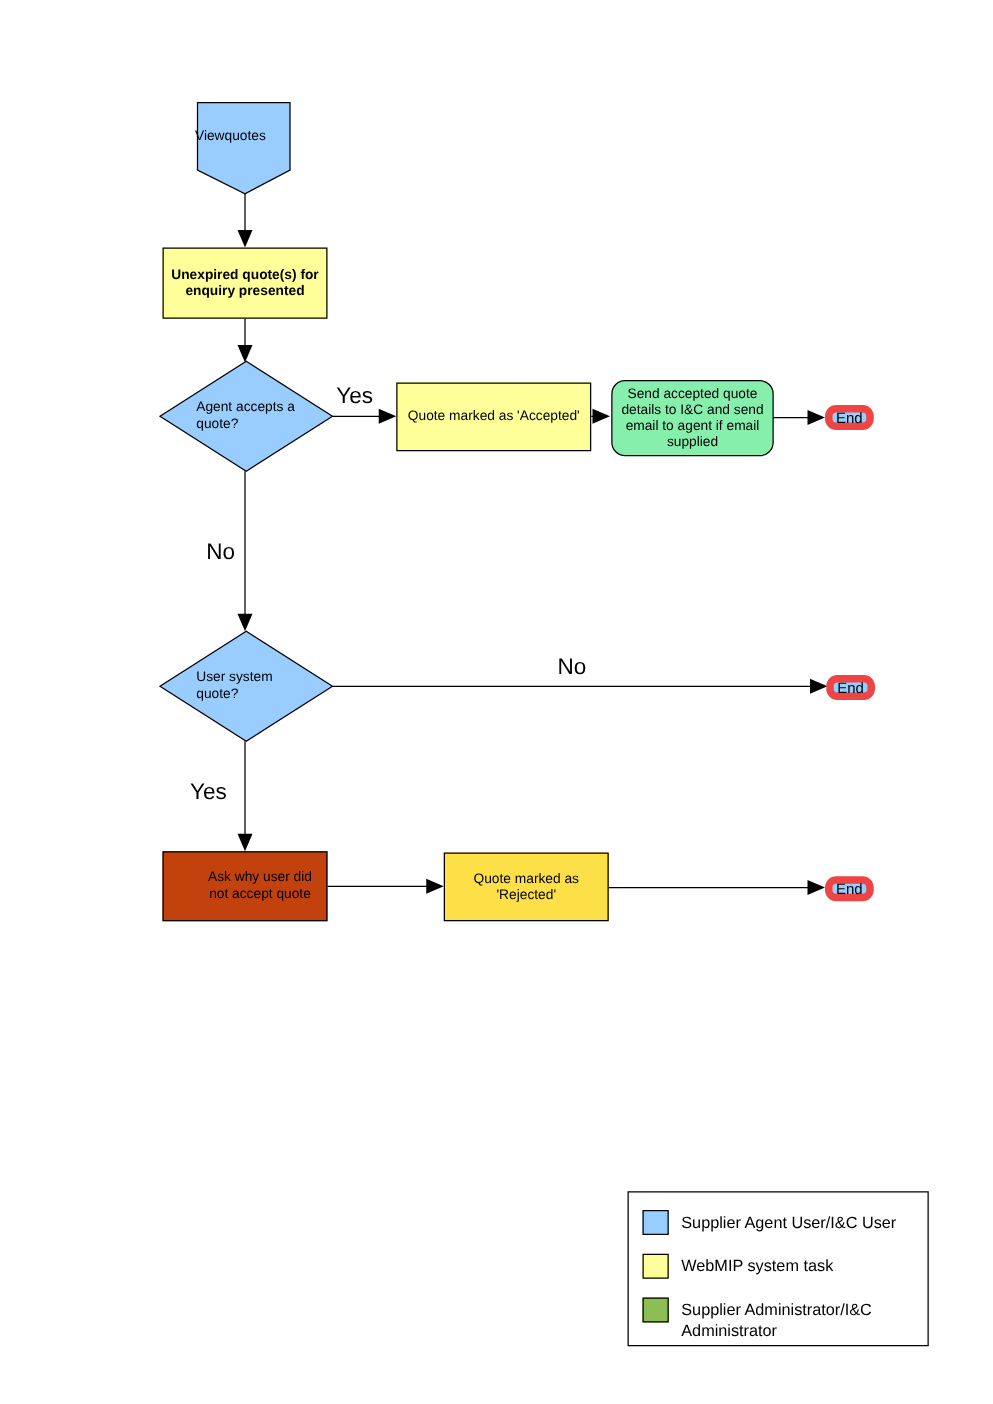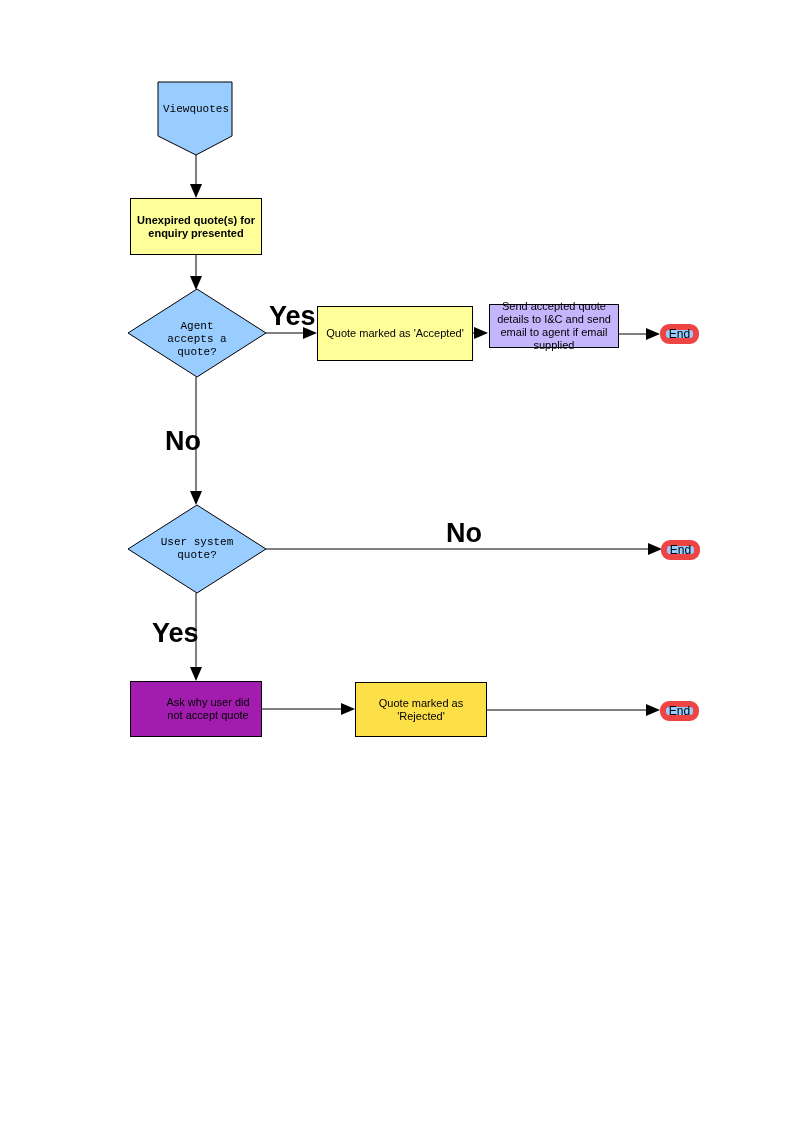--- a/index.html
+++ b/index.html
@@ -39,32 +39,30 @@
     border-radius: 9px;
     box-sizing: border-box;
     display: flex;
     align-items: center;
     justify-content: center;
     font-size: 12px;
   }
   .shape-label {
     position: absolute;
     z-index: 1;
-    text-align: center;
+    text-align: left;
     font-size: 11px;
     line-height: 13px;
-    font-family: Liberation Mono, monospace;
   }
   .edge-label {
     position: absolute;
     z-index: 1;
-    font-size: 27px;
+    font-size: 18px;
     line-height: 25px;
     white-space: nowrap;
-    font-weight: bold;
   }
   .legend {
     position: absolute;
     z-index: 1;
     left: 502px;
     top: 953px;
     width: 241px;
     height: 124px;
     border: 1px solid #000000;
     box-sizing: border-box;
@@ -132,45 +130,59 @@
   <div class="task" style="left: 130px; top: 198px; width: 132px; height: 57px; background-color: rgb(255, 255, 153); font-weight: bold;">
     <span>Unexpired quote(s) for enquiry presented</span>
   </div>
 
   <div class="shape-label" style="left:157px; top:320px; width:80px;">Agent accepts a quote?</div>
 
   <div class="task" style="left: 317px; top: 306px; width: 156px; height: 55px; background-color: rgb(255, 255, 153);">
     <span>Quote  marked as 'Accepted'</span>
   </div>
 
-  <div class="task" style="left: 489px; top: 304px; width: 130px; height: 44px; background-color: #c4b5fd;">
+  <div class="task" style="left: 489px; top: 304px; width: 130px; height: 61px; background-color: #86efac; border-radius: 11px;">
     <span>Send accepted quote details to I&amp;C and send email to agent if email supplied</span>
   </div>
 
   <div class="endpill" style="left: 660px; top: 324px; background-color: rgb(153, 204, 255);">
     <span>End</span>
   </div>
 
   <div class="shape-label" style="left:157px; top:536px; width:80px;">User system quote?</div>
 
   <div class="endpill" style="left: 661px; top: 540px; background-color: rgb(153, 204, 255);">
     <span>End</span>
   </div>
 
-  <div class="task" style="left: 130px; top: 681px; width: 132px; height: 56px; background-color: #a21caf; padding-left: 29px;">
+  <div class="task" style="left: 130px; top: 681px; width: 132px; height: 56px; background-color: #c2410c; padding-left: 29px;">
     <span>Ask why user did not accept quote</span>
   </div>
 
   <div class="task" style="left: 355px; top: 682px; width: 132px; height: 55px; background-color: #fde047;">
     <span>Quote  marked as 'Rejected'</span>
   </div>
 
   <div class="endpill" style="left: 660px; top: 701px; background-color: rgb(153, 204, 255);">
     <span>End</span>
   </div>
 
   <div class="edge-label" style="left:269px; top:304px;">Yes</div>
   <div class="edge-label" style="left:165px; top:429px;">No</div>
   <div class="edge-label" style="left:446px; top:521px;">No</div>
   <div class="edge-label" style="left:152px; top:621px;">Yes</div>
 
+  <div class="legend">
+    <div class="legend-item">
+      <div class="legend-swatch" style="background-color: rgb(153, 204, 255);"></div>
+      <div class="legend-label">Supplier Agent User/I&amp;C User</div>
+    </div>
+    <div class="legend-item">
+      <div class="legend-swatch" style="background-color: rgb(255, 255, 153);"></div>
+      <div class="legend-label">WebMIP system task</div>
+    </div>
+    <div class="legend-item">
+      <div class="legend-swatch" style="background-color: rgb(141, 190, 86);"></div>
+      <div class="legend-label">Supplier Administrator/I&amp;C Administrator</div>
+    </div>
+  </div>
 
 </div>
 
 </body></html>

